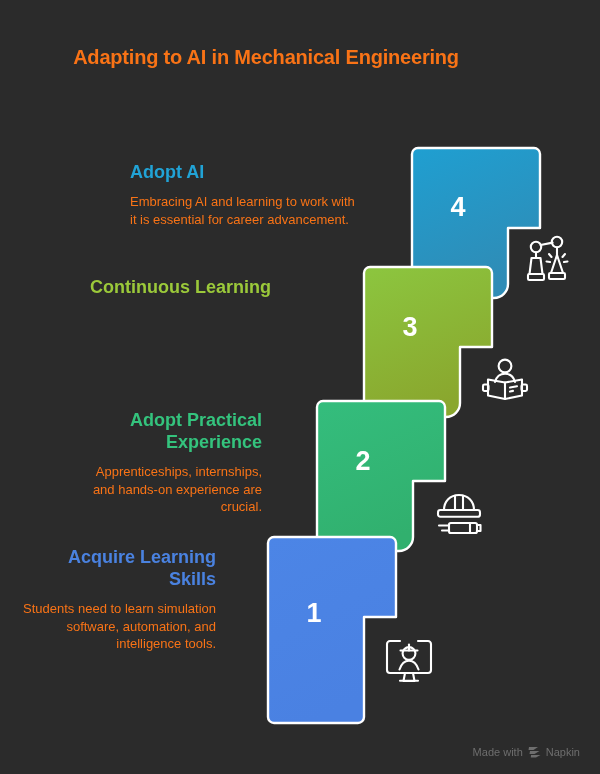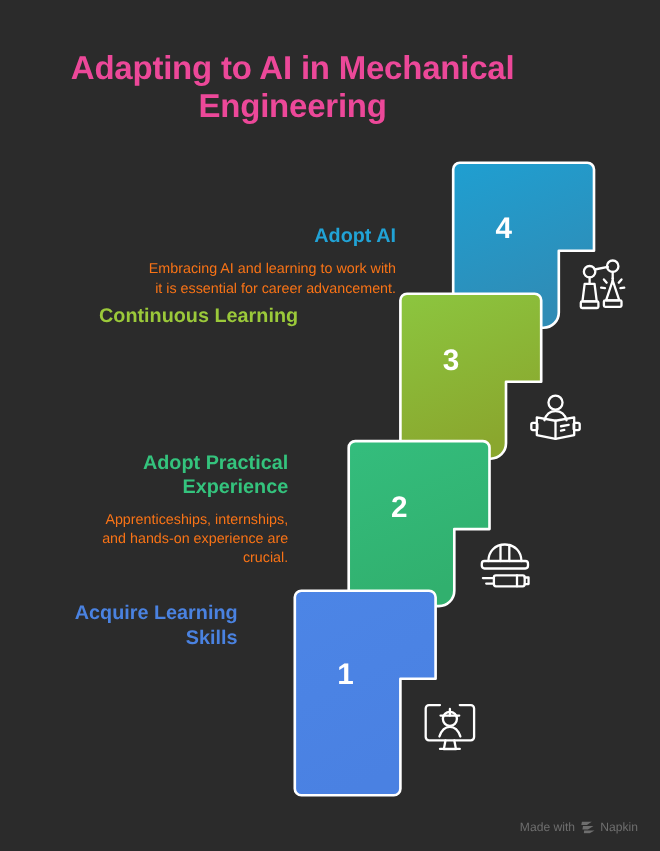--- a/index.html
+++ b/index.html
@@ -12,22 +12,22 @@
     overflow: hidden;
     position: relative;
   }
 
   #page-title {
     position: absolute;
     top: 46px;
     left: 0;
     width: 532px;
     text-align: center;
-    color: #ec4899;
-    font-size: 30px;
+    color: #f97316;
+    font-size: 20px;
     font-weight: bold;
     letter-spacing: -0.2px;
   }
 
   
   #stage {
     position: absolute;
     top: 0; left: 0;
     width: 600px;
     height: 774px;
@@ -58,21 +58,21 @@
     line-height: 1.22;
     margin-bottom: 9px;
   }
   .step-body {
     font-size: 13px;
     font-weight: normal;
     color: #f97316;
     line-height: 1.36;
   }
 
-  .tb-4 { top: 162px; left: 130px; width: 230px; text-align: right; margin-top: 42px; }
+  .tb-4 { top: 162px; left: 130px; width: 230px; text-align: left; }
   .tb-3 { top: 277px; left: 90px;  width: 222px; text-align: left; }
   .tb-2 { top: 410px; left: 80px;  width: 182px; text-align: right; }
   .tb-1 { top: 547px; left: 20px;  width: 196px; text-align: right; }
 
   
   .icon-wrap {
     position: absolute;
   }
   .icon-wrap svg { display: block; }
 
@@ -162,20 +162,21 @@
     <div class="step-heading" style="color:#9bc93a;">Continuous Learning</div>
   </div>
 
   <div class="text-block tb-2">
     <div class="step-heading" style="color:#34c37d;">Adopt Practical Experience</div>
     <div class="step-body">Apprenticeships, internships, and hands-on experience are crucial.</div>
   </div>
 
   <div class="text-block tb-1">
     <div class="step-heading" style="color:#4a82e0;">Acquire Learning Skills</div>
+    <div class="step-body">Students need to learn simulation software, automation, and intelligence tools.</div>
   </div>
 
   <div class="icon-wrap" style="left:524px; top:233px;">
     <svg width="56" height="54" viewBox="0 0 56 54" fill="none" stroke="#ffffff" stroke-width="2.1" stroke-linecap="round" stroke-linejoin="round">
       <circle cx="12" cy="14" r="5.2"></circle>
       <circle cx="33" cy="9" r="5.2"></circle>
       <path d="M16.6 12 L28.6 9.6"></path>
       <path d="M33 14.2 L33 20"></path>
       <path d="M12 19.2 L12 25"></path>
       <path d="M7.5 25 H16.5 L18.5 41 H5.5 Z"></path>

